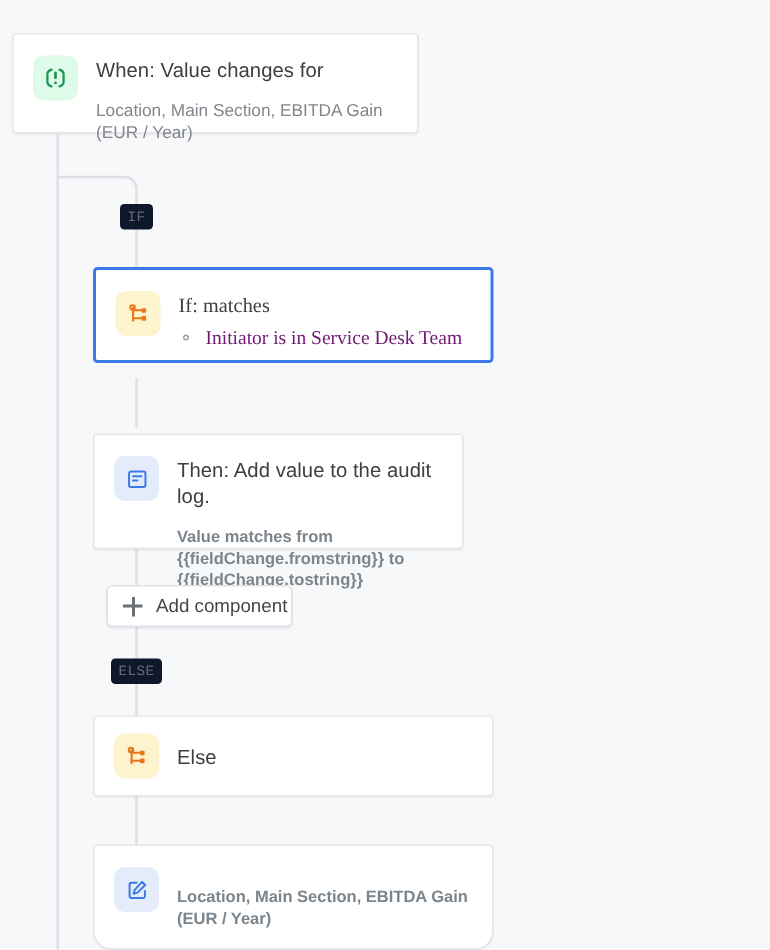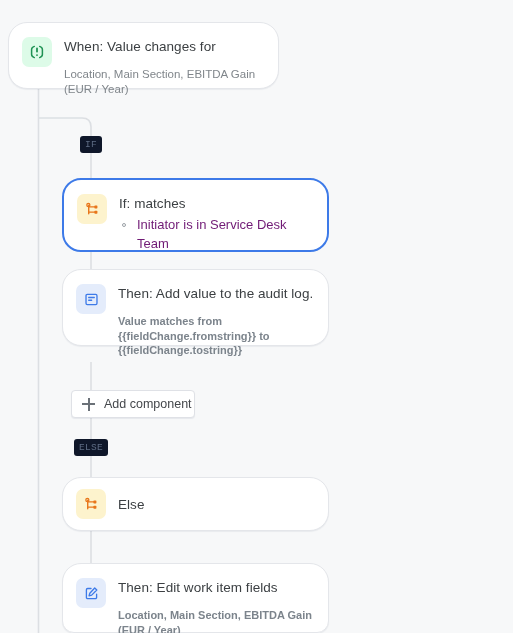--- a/index.html
+++ b/index.html
@@ -31,21 +31,21 @@
     width: 513px;
     height: 633px;
     pointer-events: none;
   }
 
   
   .card {
     position: absolute;
     background: #ffffff;
     border: 1px solid #e4e6ea;
-    border-radius: 19px;
+    border-radius: 3px;
     box-sizing: border-box;
     display: flex;
     align-items: flex-start;
     padding: 14px 14px 14px 13px;
     box-shadow: 0 1px 1px rgba(9,30,66,0.06);
   }
   .card.selected {
     border: 2px solid #3d7ae8;
     box-shadow: none;
   }
@@ -195,40 +195,40 @@
       </svg>
     </div>
     <div class="card-body">
       <div class="card-title">When: Value changes for</div>
       <div class="card-sub">Location, Main Section, EBITDA Gain (EUR / Year)</div>
     </div>
   </div>
 
   <div class="branch-badge" style="left:80px; top:136px;">IF</div>
 
-  <div class="card selected" style="left:62px; top:178px; width:267px; height:74px;">
+  <div class="card selected" style="left:62px; top:178px; width:267px; height:64px;font-family:Liberation Serif, serif;">
     <div class="card-icon ic-yellow">
       <svg width="17" height="17" viewBox="0 0 18 18" xmlns="http://www.w3.org/2000/svg">
         <path d="M5 4.5 L5 13.5" fill="none" stroke="#e8761a" stroke-width="1.5" stroke-linecap="round"></path>
         <path d="M5 6.2 L11.5 6.2" fill="none" stroke="#e8761a" stroke-width="1.5" stroke-linecap="round"></path>
         <path d="M5 11.8 L11.5 11.8" fill="none" stroke="#e8761a" stroke-width="1.5" stroke-linecap="round"></path>
         <circle cx="4.6" cy="4.2" r="1.6" fill="none" stroke="#e8761a" stroke-width="1.4"></circle>
         <rect x="11.0" y="4.7" width="3.2" height="3.2" rx="0.7" fill="#e8761a"></rect>
         <rect x="11.0" y="10.3" width="3.2" height="3.2" rx="0.7" fill="#e8761a"></rect>
       </svg>
     </div>
     <div class="card-body">
       <div class="card-title">If: matches</div>
       <ul class="cond-list">
         <li>Initiator is in Service Desk Team</li>
       </ul>
     </div>
   </div>
 
-  <div class="card" style="left:62px; top:269px; width:267px; height:77px;">
+  <div class="card" style="left:62px; top:289px; width:247px; height:77px;">
     <div class="card-icon ic-blue">
       <svg width="17" height="17" viewBox="0 0 18 18" xmlns="http://www.w3.org/2000/svg">
         <rect x="3.2" y="3.6" width="11.6" height="10.8" rx="1.3" fill="none" stroke="#3d7ae8" stroke-width="1.4"></rect>
         <rect x="5.4" y="6.1" width="7.2" height="1.5" rx="0.5" fill="#3d7ae8"></rect>
         <rect x="5.4" y="9.1" width="4.4" height="1.5" rx="0.5" fill="#3d7ae8"></rect>
       </svg>
     </div>
     <div class="card-body">
       <div class="card-title">Then: Add value to the audit log.</div>
       <div class="card-sub bold">Value matches from {{fieldChange.fromstring}} to {{fieldChange.tostring}}</div>
@@ -259,18 +259,17 @@
   </div>
 
   <div class="card" style="left:62px; top:563px; width:267px; height:70px; border-bottom-left-radius:12px; border-bottom-right-radius:12px;">
     <div class="card-icon ic-blue">
       <svg width="17" height="17" viewBox="0 0 18 18" xmlns="http://www.w3.org/2000/svg">
         <path d="M14.4 9.6 L14.4 13.2 A1.3 1.3 0 0 1 13.1 14.5 L4.9 14.5 A1.3 1.3 0 0 1 3.6 13.2 L3.6 5.0 A1.3 1.3 0 0 1 4.9 3.7 L8.5 3.7" fill="none" stroke="#3d7ae8" stroke-width="1.4" stroke-linecap="round"></path>
         <path d="M12.4 3.1 L14.6 5.3 L9.2 10.7 L6.4 11.5 L7.2 8.7 Z" fill="none" stroke="#3d7ae8" stroke-width="1.4" stroke-linejoin="round"></path>
       </svg>
     </div>
     <div class="card-body">
-      <div class="card-title">Then: Edit work item fields</div>
       <div class="card-sub bold">Location, Main Section, EBITDA Gain (EUR / Year)</div>
     </div>
   </div>
 
 </div>
 
 </body></html>

